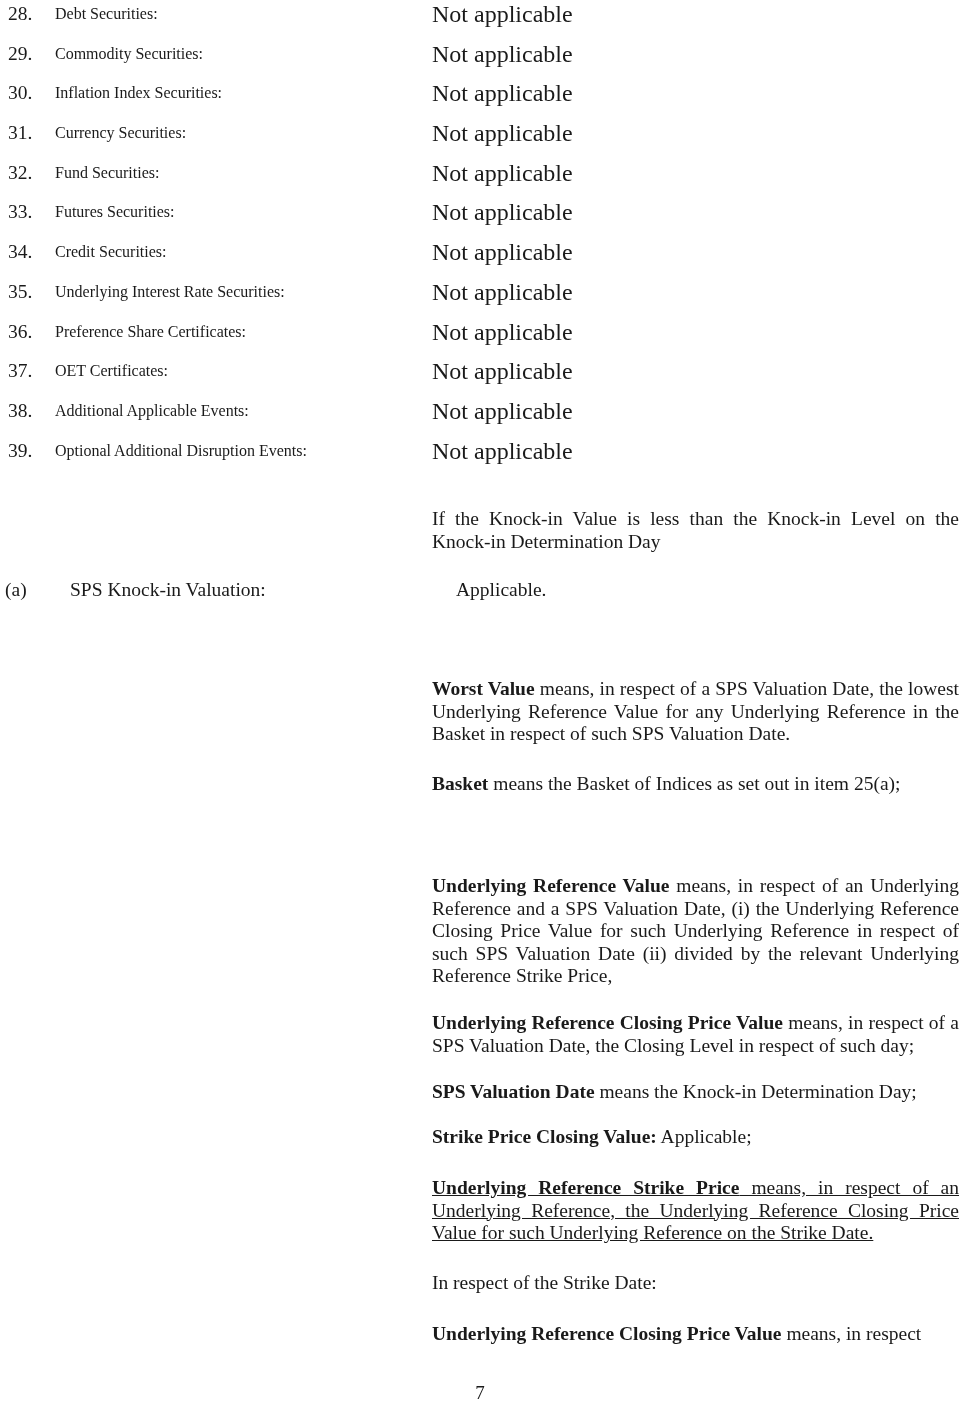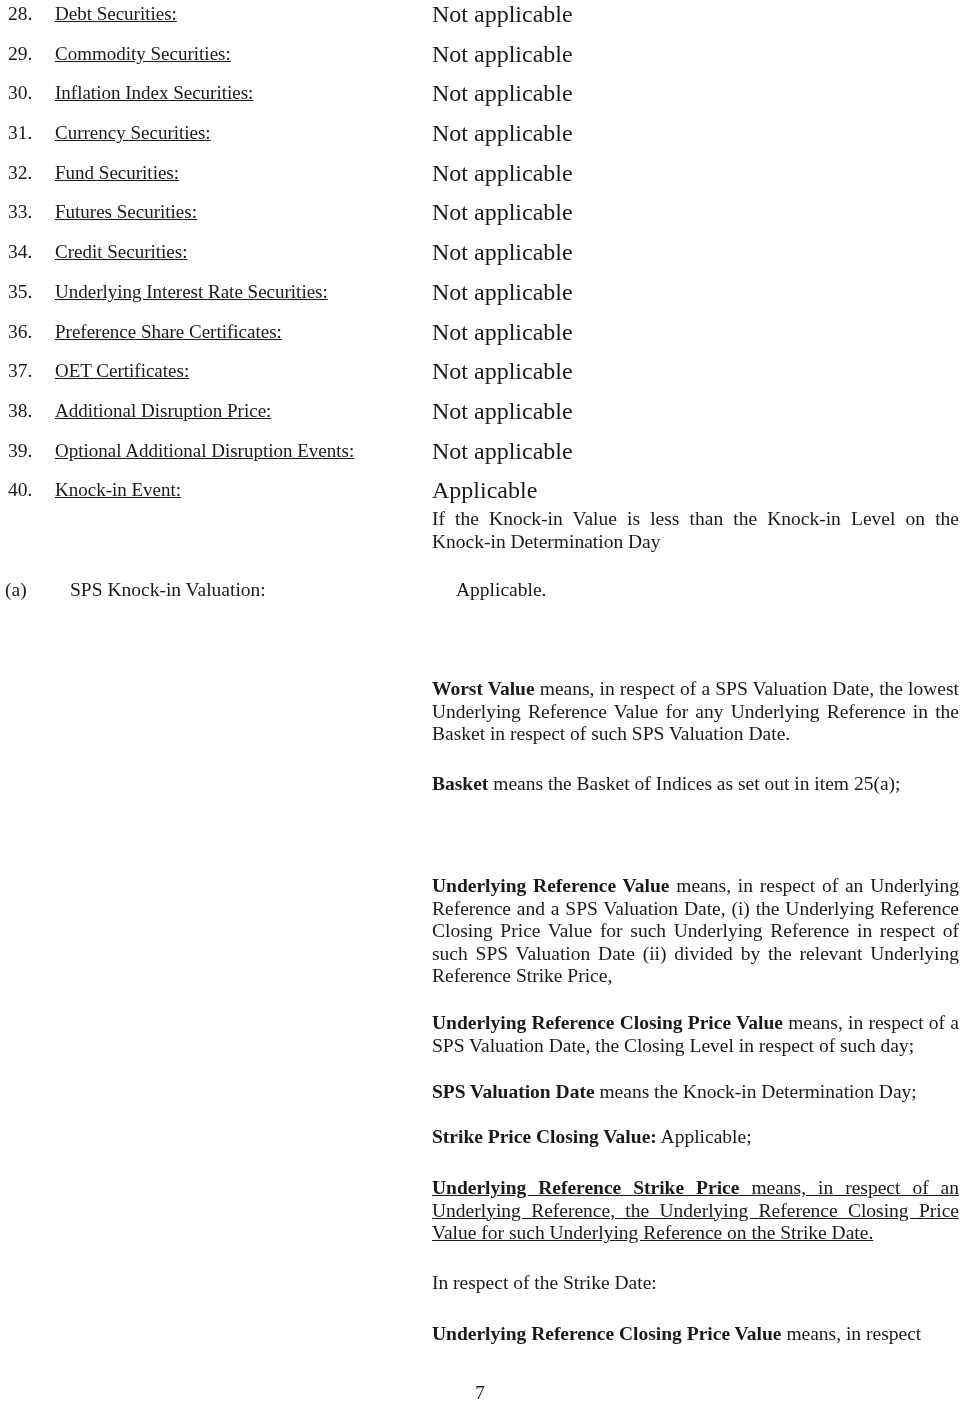--- a/index.html
+++ b/index.html
@@ -37,24 +37,23 @@
     top: 0;
     width: 44px;
     font-size: 19.5px;
     line-height: 26px;
     white-space: nowrap;
   }
   .item-label {
     position: absolute;
     left: 55px;
     top: 0;
-    font-size: 19px;
-    line-height: 26px;
-    white-space: nowrap;
-    text-decoration: underline;
+    font-size: 16px;
+    line-height: 26px;
+    white-space: nowrap;
   }
   .item-value {
     position: absolute;
     left: 432px;
     top: 0;
     font-size: 24px;
     line-height: 26px;
     white-space: nowrap;
   }
 
@@ -189,35 +188,30 @@
     </div>
 
     <div class="item-row">
       <span class="item-num">37.</span>
       <span class="item-label">OET Certificates:</span>
       <span class="item-value">Not applicable</span>
     </div>
 
     <div class="item-row">
       <span class="item-num">38.</span>
-      <span class="item-label">Additional Disruption Price:</span>
+      <span class="item-label">Additional Applicable Events:</span>
       <span class="item-value">Not applicable</span>
     </div>
 
     <div class="item-row">
       <span class="item-num">39.</span>
       <span class="item-label">Optional Additional Disruption Events:</span>
       <span class="item-value">Not applicable</span>
     </div>
 
-    <div class="item-row">
-      <span class="item-num">40.</span>
-      <span class="item-label">Knock-in Event:</span>
-      <span class="item-value">Applicable</span>
-    </div>
 
   </div>
 
   <div class="para" style="top:508px;">If the Knock-in Value is less than the Knock-in Level on the Knock-in Determination Day</div>
 
   <div class="sub-row" style="top:577px;">
     <span class="sub-marker">(a)</span>
     <span class="sub-label">SPS Knock-in Valuation:</span>
     <span class="sub-value">Applicable.</span>
   </div>

